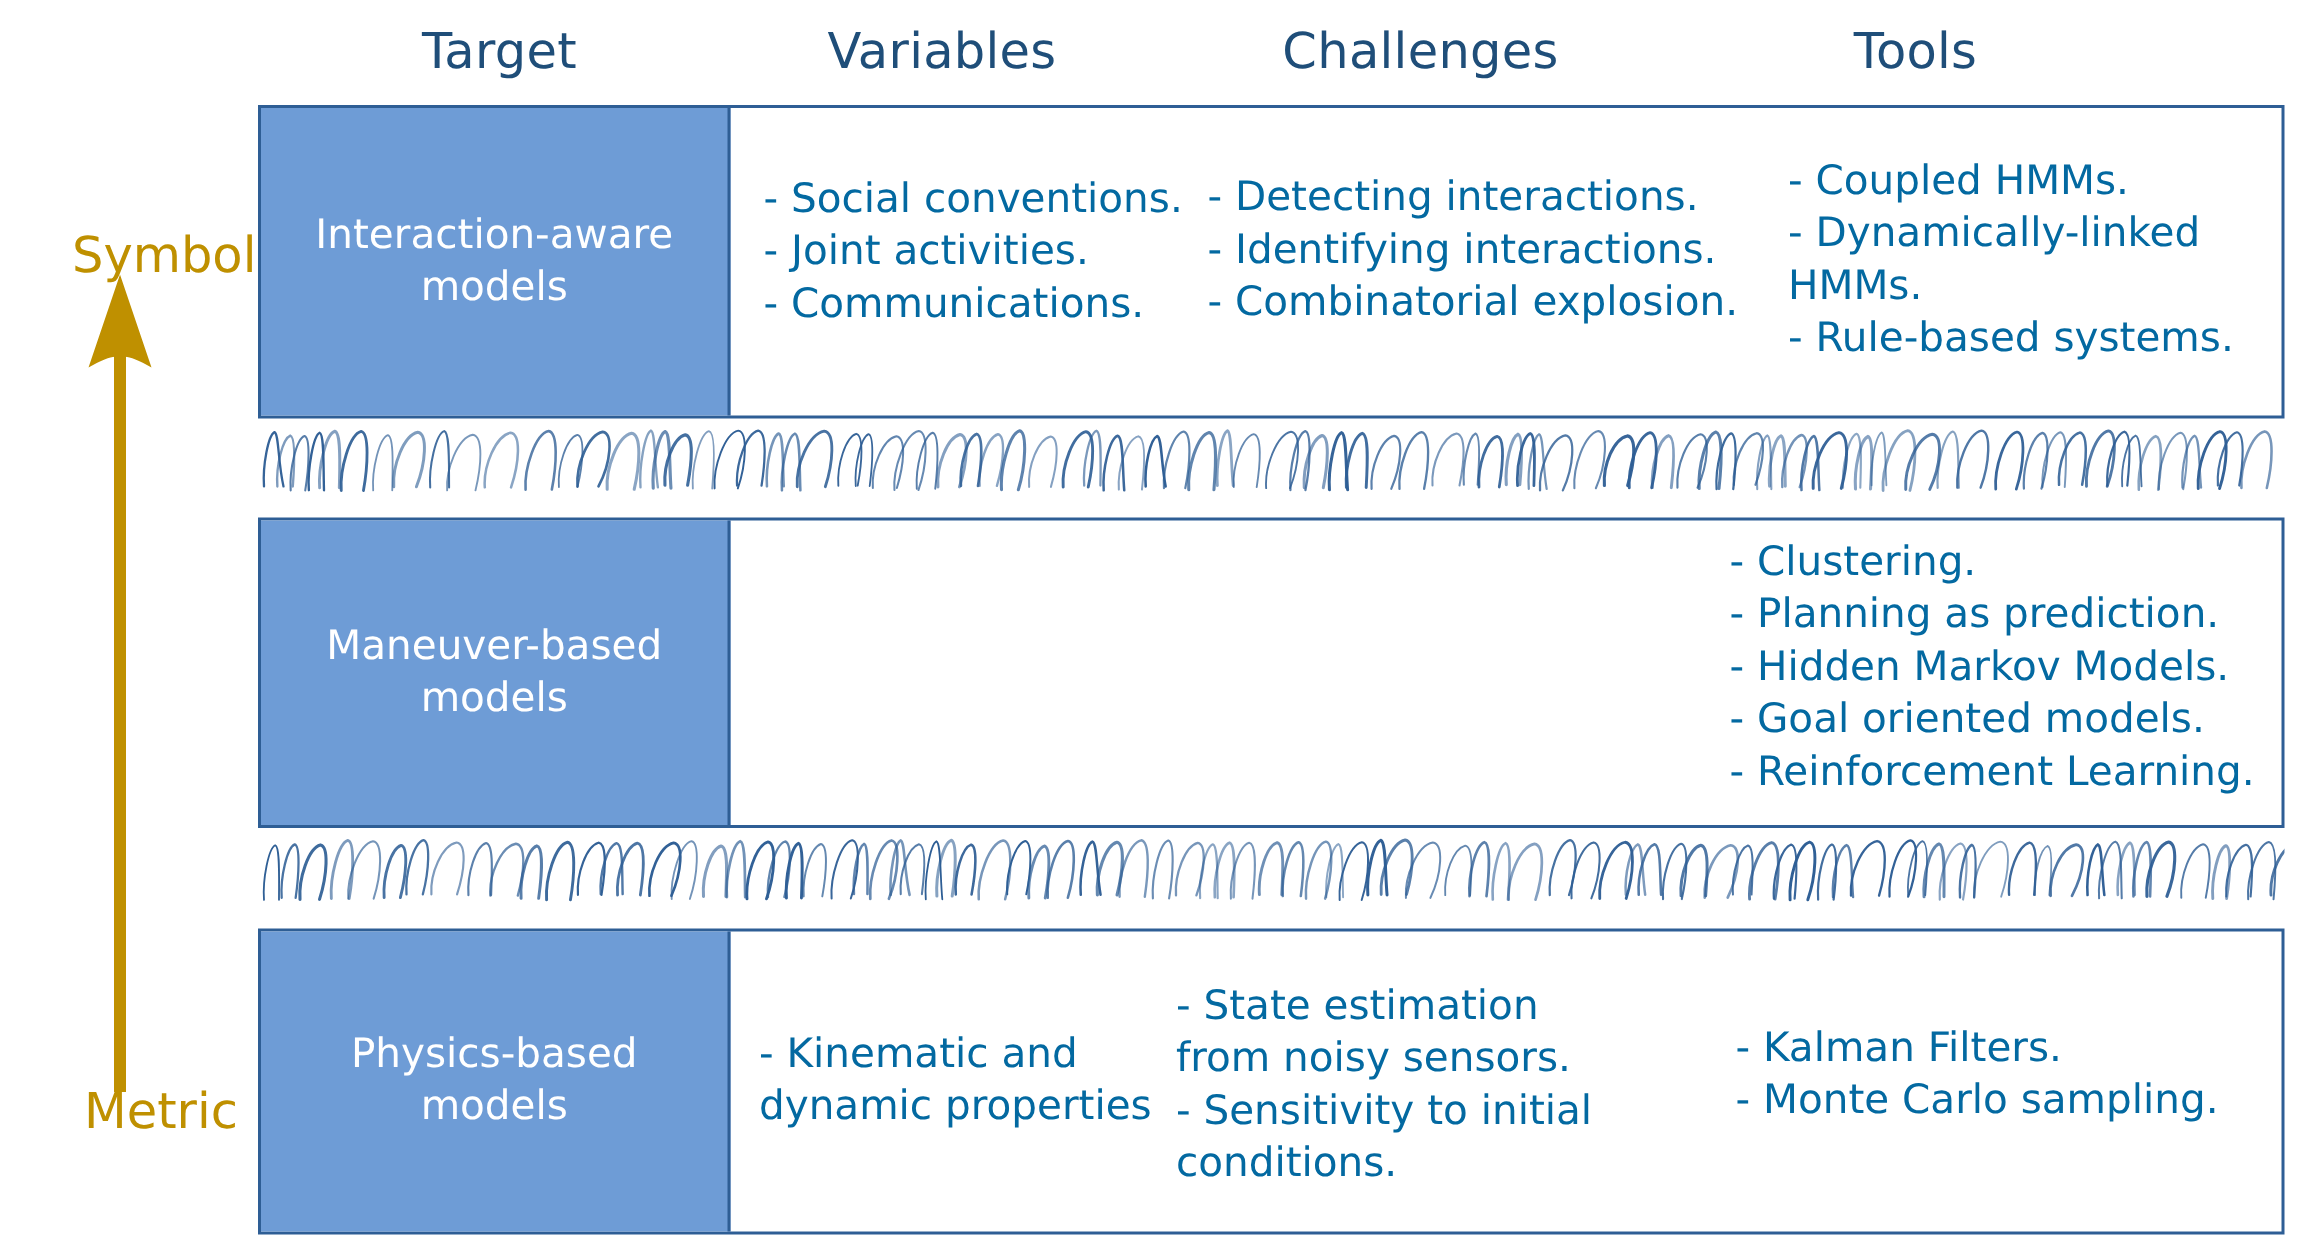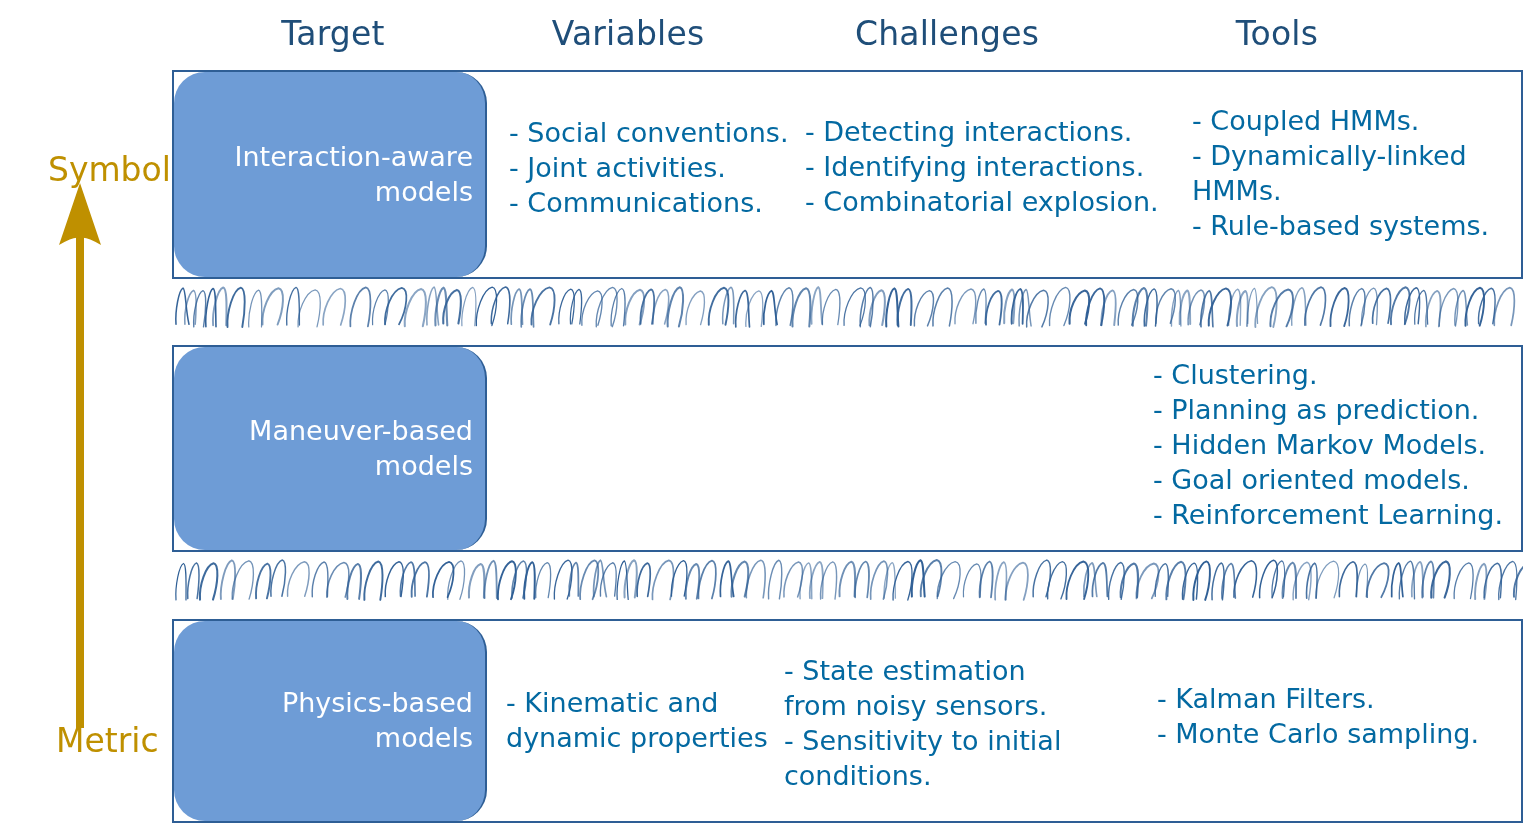--- a/index.html
+++ b/index.html
@@ -70,23 +70,22 @@
     flex: 0 0 313px;
     background: #6E9CD6;
     border-right: 2.5px solid #2E5E95;
     box-sizing: border-box;
     display: flex;
     align-items: center;
     justify-content: center;
     color: #ffffff;
     font-size: 27px;
     line-height: 1.28;
-    text-align: right;
+    text-align: center;
     padding: 0 12px;
-    border-radius: 31px;
   }
 
   .cell-body {
     flex: 1 1 auto;
     position: relative;
     box-sizing: border-box;
   }
 
   .txtblock {
     position: absolute;

